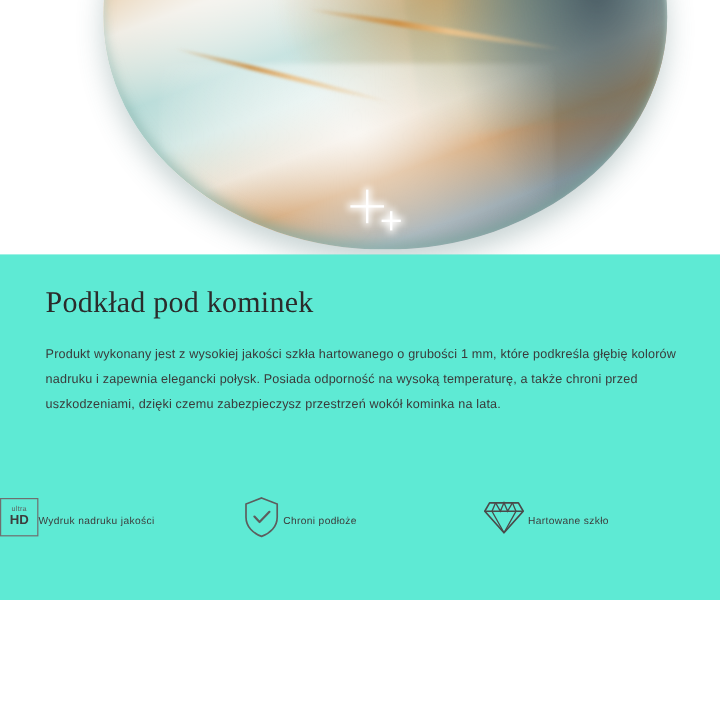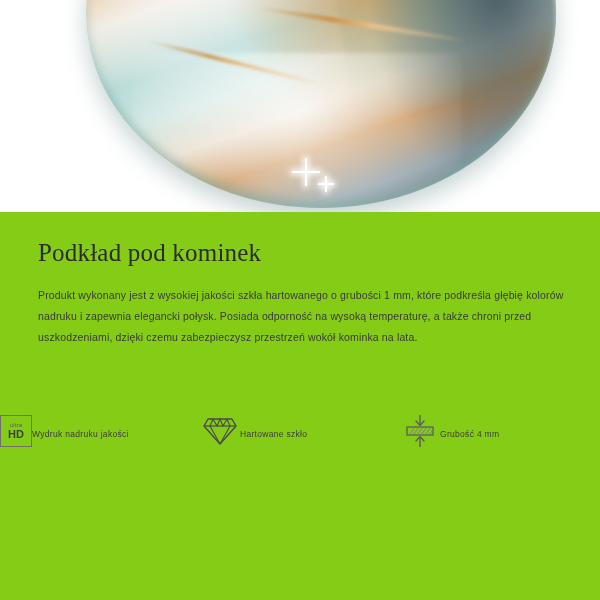--- a/index.html
+++ b/index.html
@@ -9,22 +9,22 @@
   body {
     width: 600px;
     height: 600px;
     background: #ffffff;
     font-family: "Liberation Sans", sans-serif;
     overflow: hidden;
   }
   .page {
     position: relative;
     width: 600px;
-    height: 600px;
-    background: #84cc16;
+    height: 500px;
+    background: #5eead4;
     overflow: hidden;
   }
 
   
   .hero {
     position: absolute;
     left: 0;
     top: 0;
     width: 600px;
     height: 212px;
@@ -250,20 +250,29 @@
     <div class="feature">
       <div class="feature-icon">
         <div class="ultrahd">
           <span class="u1">ultra</span>
           <span class="u2">HD</span>
         </div>
       </div>
       <div class="feature-label">Wydruk nadruku jakości</div>
     </div>
 
+    <div class="feature">
+      <div class="feature-icon">
+        <svg width="36" height="40" viewBox="0 0 36 40">
+          <path d="M18 4 L31 9 V20 C31 28 25 33.5 18 36 C11 33.5 5 28 5 20 V9 Z" fill="none" stroke="#5d5d5d" stroke-width="1.4"></path>
+          <path d="M12 19.5 L16.3 24 L24.5 15.5" fill="none" stroke="#5d5d5d" stroke-width="1.8" stroke-linecap="round" stroke-linejoin="round"></path>
+        </svg>
+      </div>
+      <div class="feature-label">Chroni podłoże</div>
+    </div>
 
     <div class="feature">
       <div class="feature-icon">
         <svg width="40" height="36" viewBox="0 0 40 36">
           <path d="M8 6 L32 6 L36 13 L20 31 L4 13 Z" fill="none" stroke="#4a4a4a" stroke-width="1.4" stroke-linejoin="round"></path>
           <path d="M4 13 L36 13" stroke="#4a4a4a" stroke-width="1.2"></path>
           <path d="M13 6 L10 13 L20 31" fill="none" stroke="#4a4a4a" stroke-width="1.1"></path>
           <path d="M27 6 L30 13 L20 31" fill="none" stroke="#4a4a4a" stroke-width="1.1"></path>
           <path d="M13 6 L17 13 L20 6 L23 13 L27 6" fill="none" stroke="#4a4a4a" stroke-width="1.1"></path>
         </svg>

